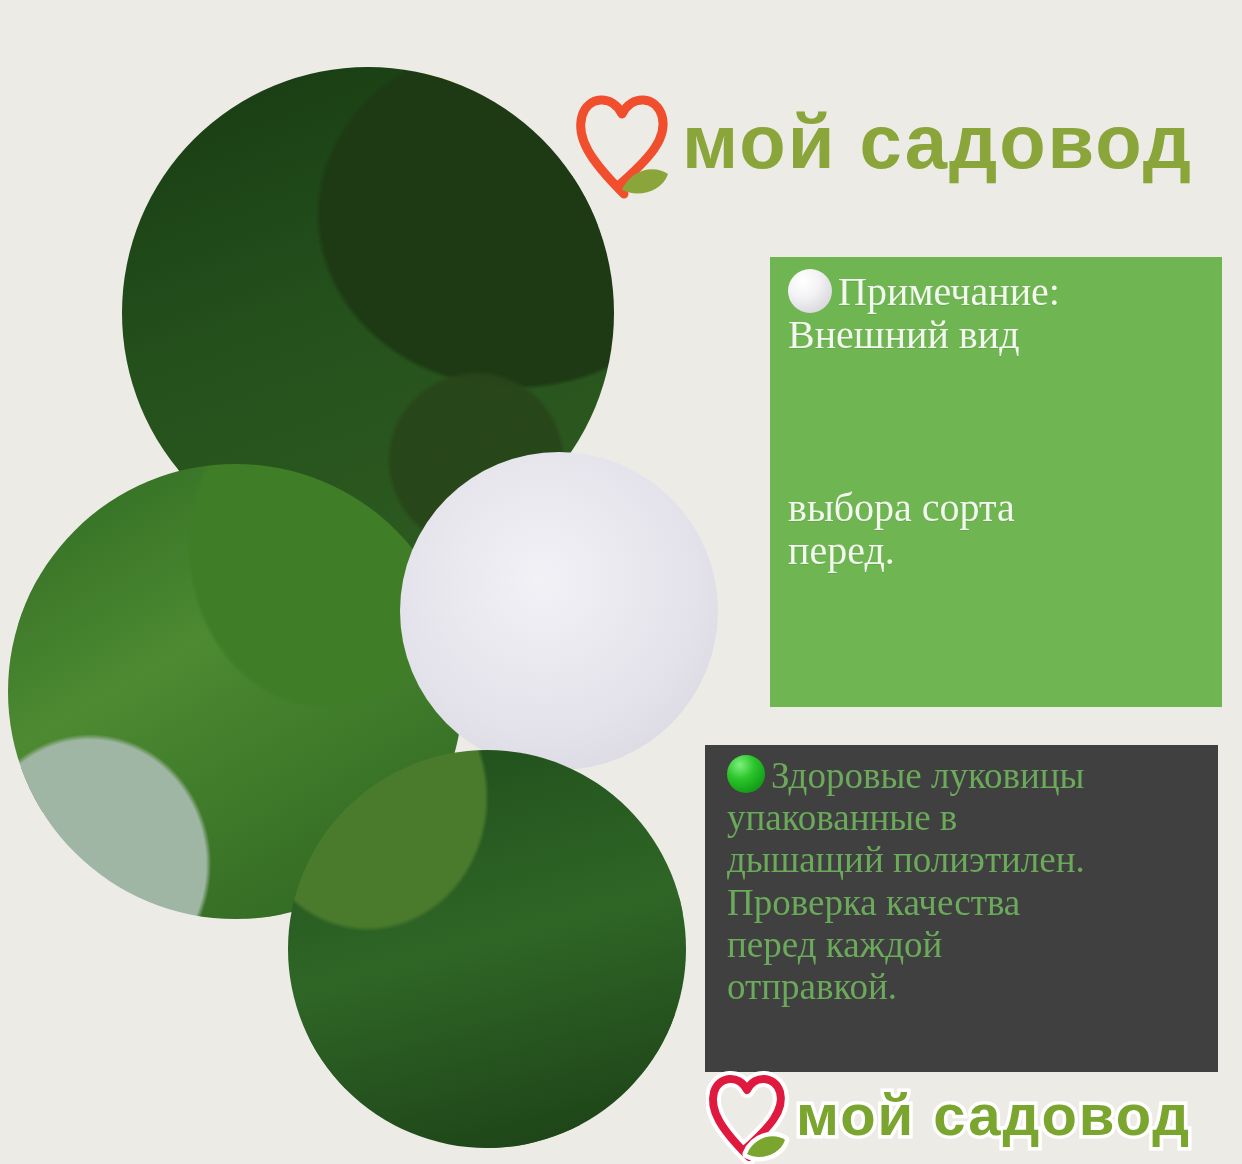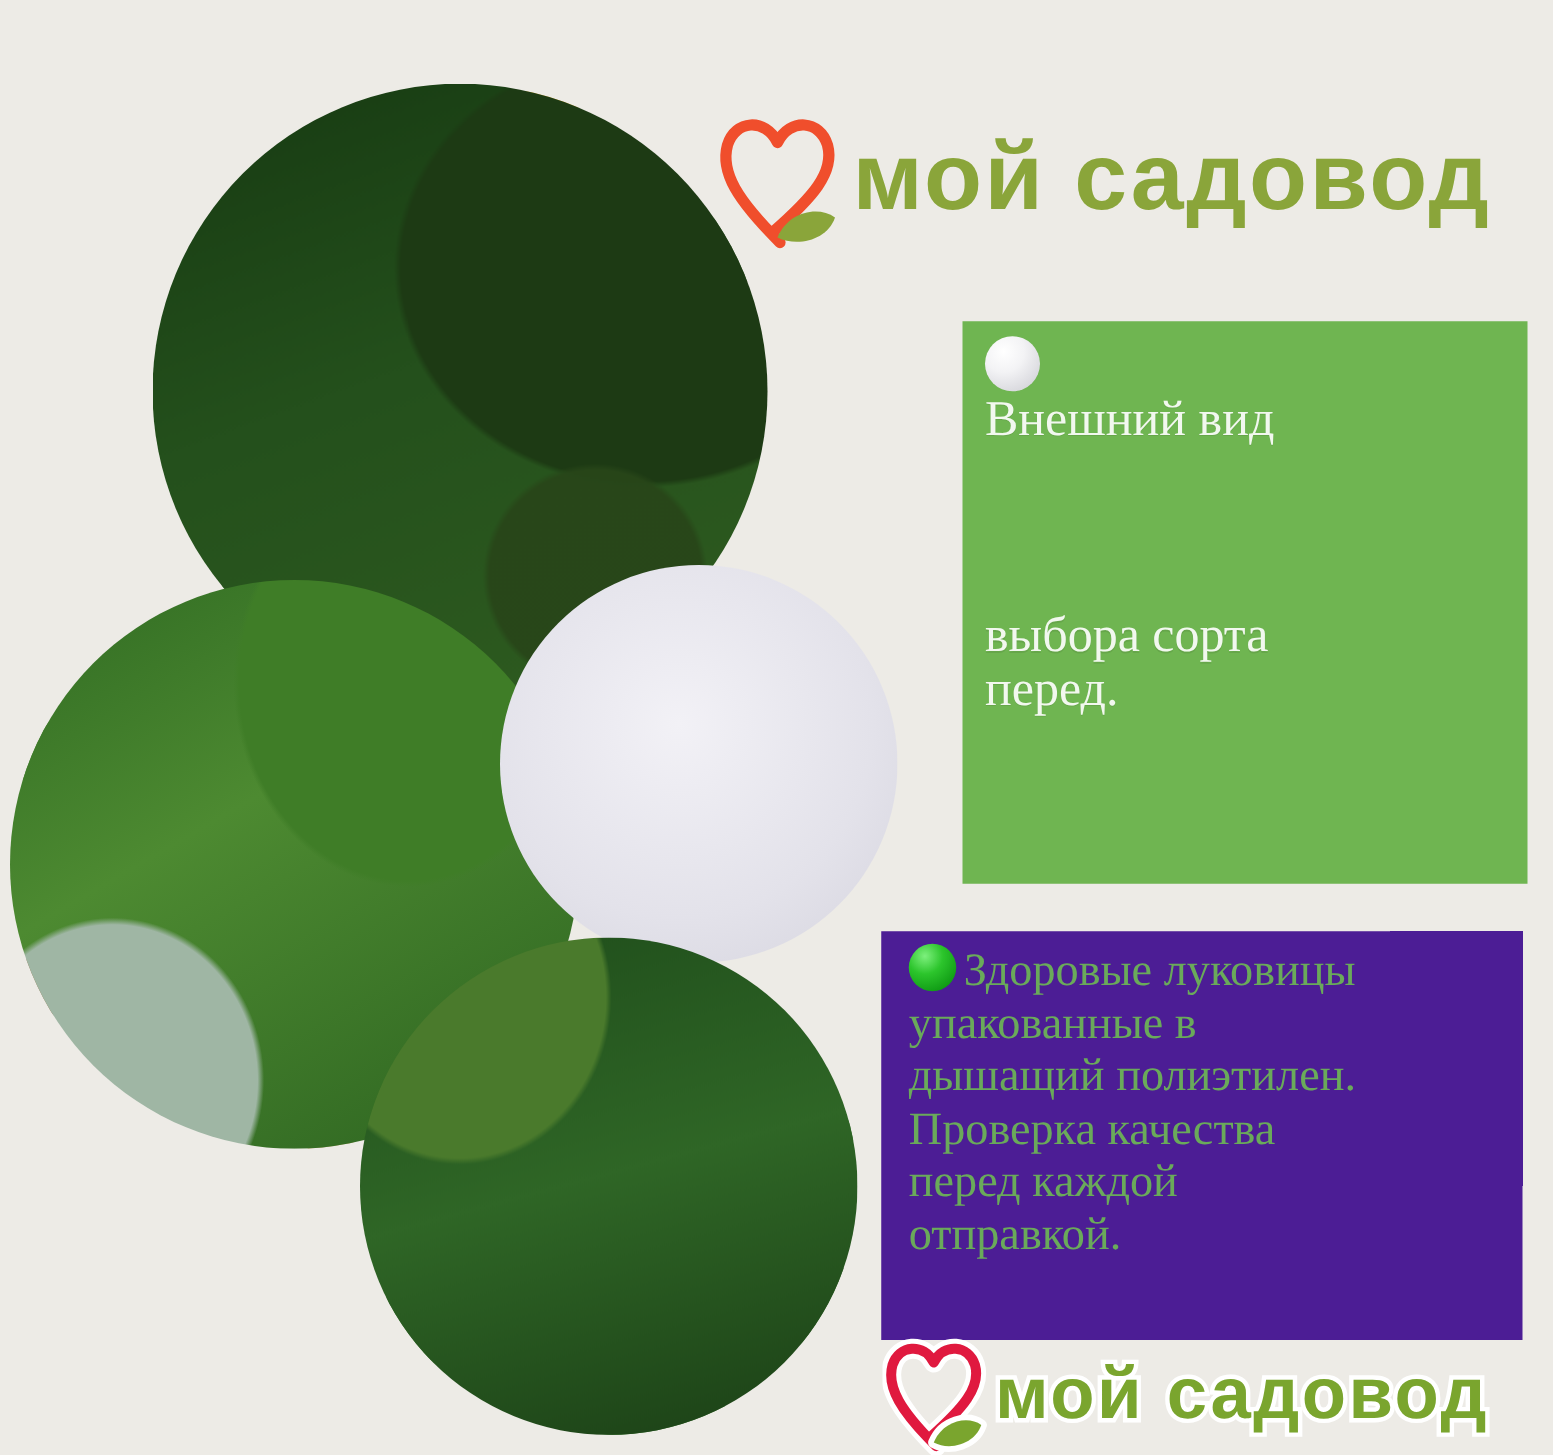--- a/index.html
+++ b/index.html
@@ -78,21 +78,21 @@
     background:#6fb551;
     box-sizing:border-box;
     padding:12px 14px 10px 18px;
   }
   #note-box .txt{
     color:#f2f8ef;font-size:40px;line-height:1.08;
     text-shadow:0 1px 0 rgba(0,0,0,.08);
   }
   #quality-box{
     position:absolute;left:705px;top:733px;width:513px;height:327px;
-    background:#4c1d95;
+    background:#404040;
     box-sizing:border-box;
     padding:10px 10px 8px 22px;
   }
   #quality-box .txt{
     color:#6aaa5a;font-size:37px;line-height:1.14;
   }
   .bullet{
     display:inline-block;vertical-align:-6px;
     width:40px;height:40px;border-radius:50%;margin-right:6px;
   }
@@ -327,21 +327,21 @@
         <svg viewBox="0 0 104 120" width="104" height="120" style="position:absolute;left:0;top:0">
           <path d="M50 108 C 58 88 82 82 96 92 C 90 110 66 116 50 108 Z" fill="#8aa53a"></path>
         </svg>
       </div>
       <span class="logo-word">мой садовод</span>
     </div>
   </div>
 
   <div id="note-box">
     <div class="txt">
-      <span class="bullet white"></span><br>
+      <span class="bullet white"></span><span>Примечание:</span><br>
       <span>Внешний вид</span><br>
       <br>
       <br>
       <br>
       <span>выбора сорта</span><br>
       <span>перед.</span>
     </div>
   </div>
 
   <div id="quality-box">

